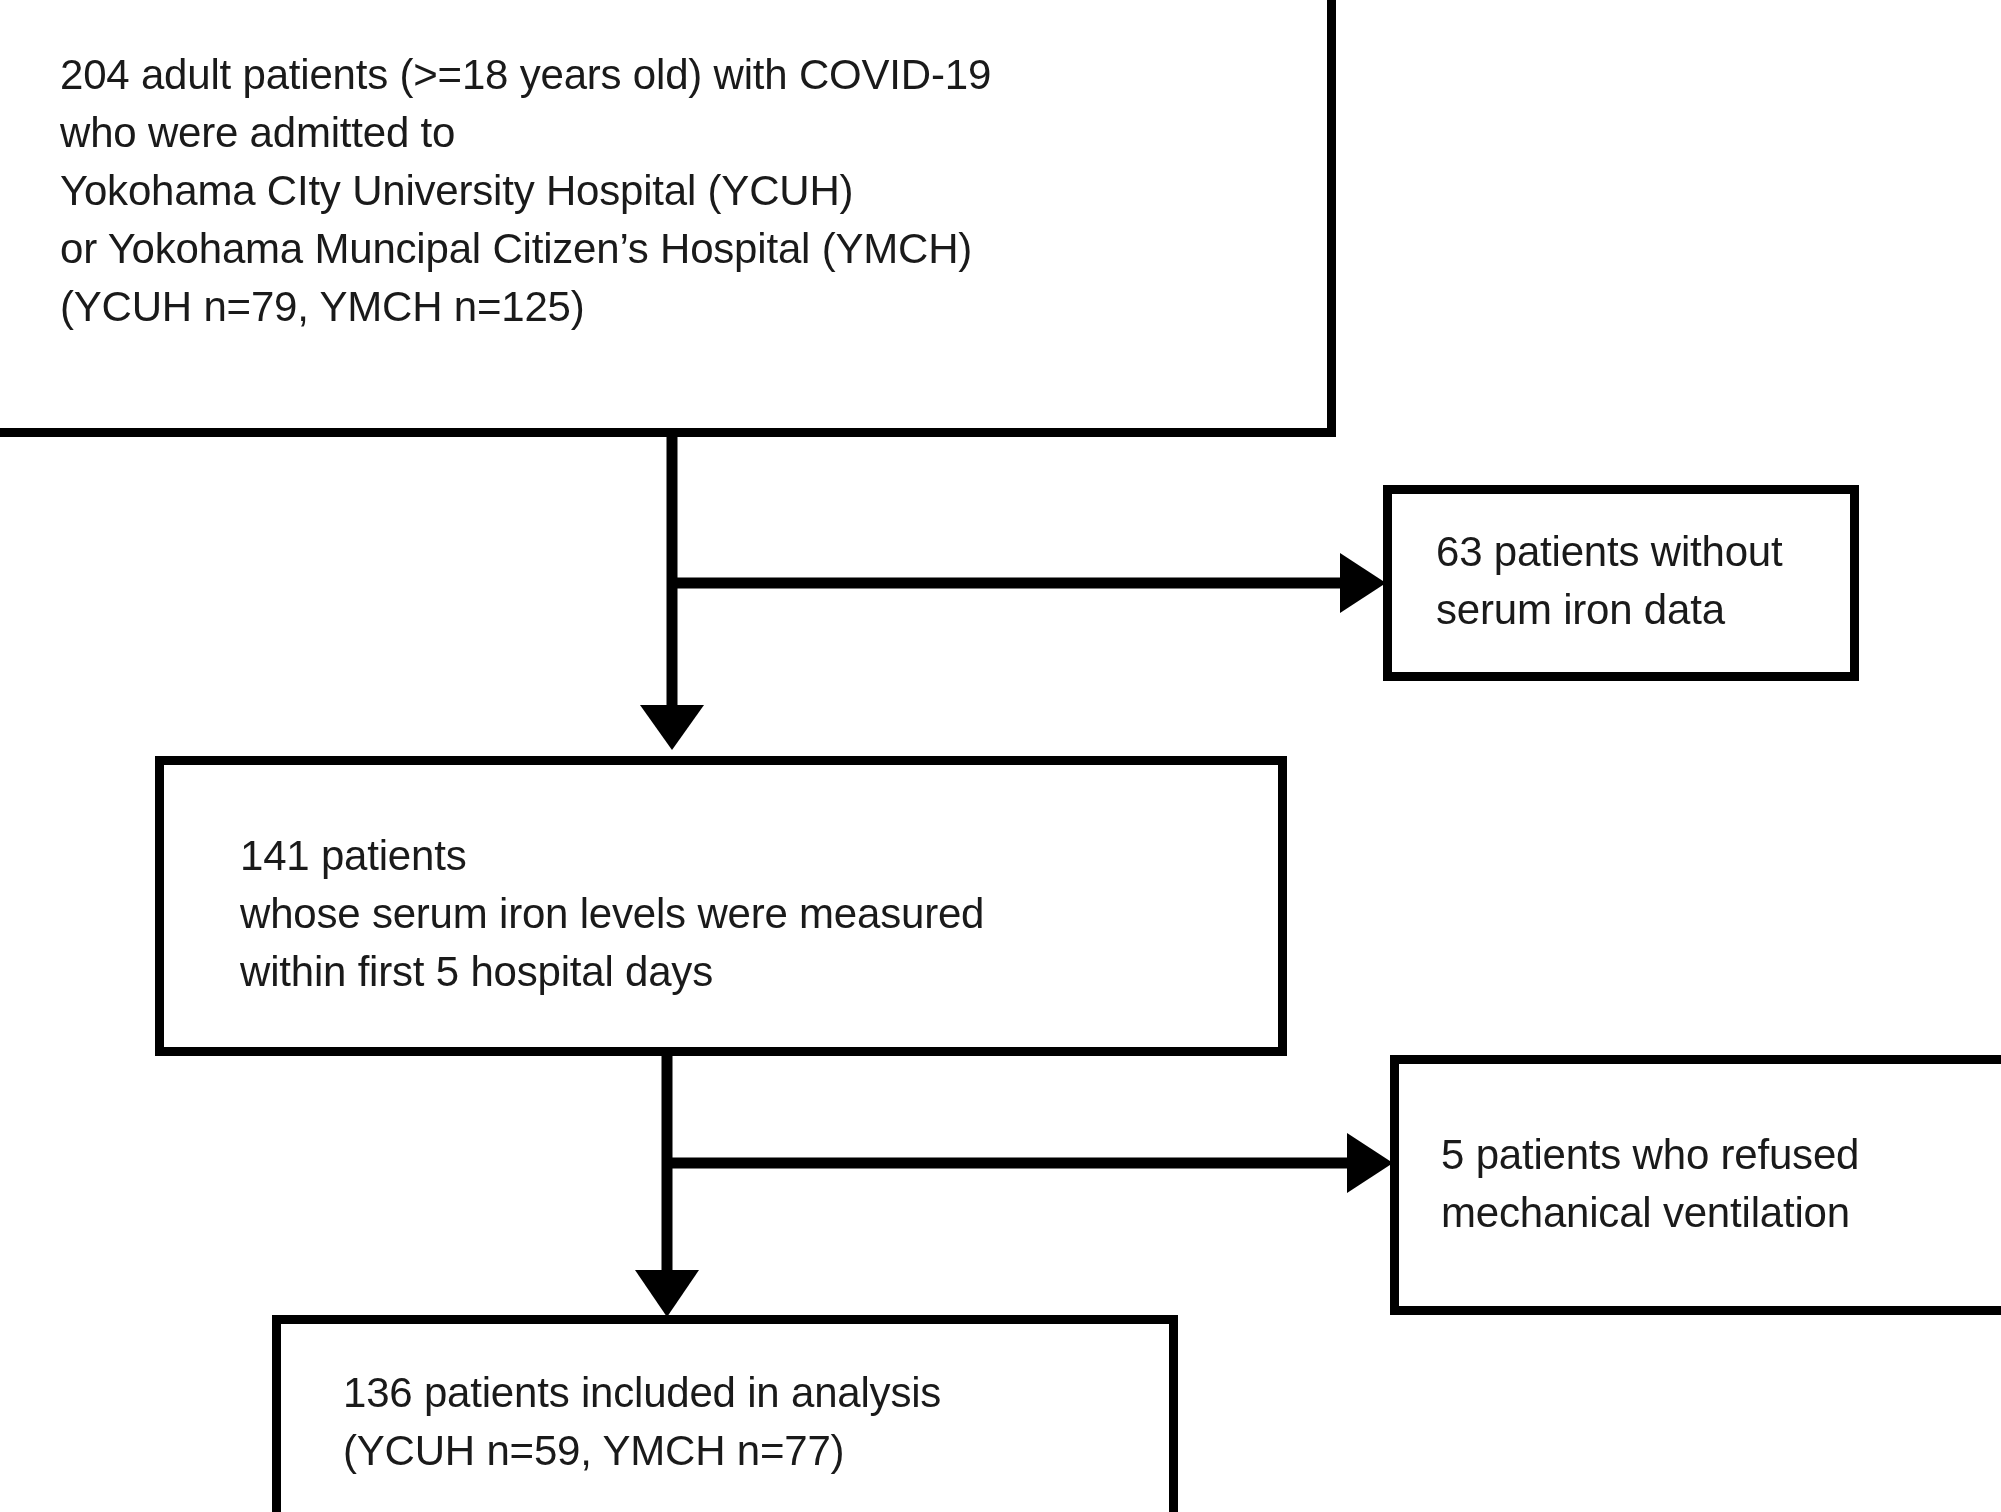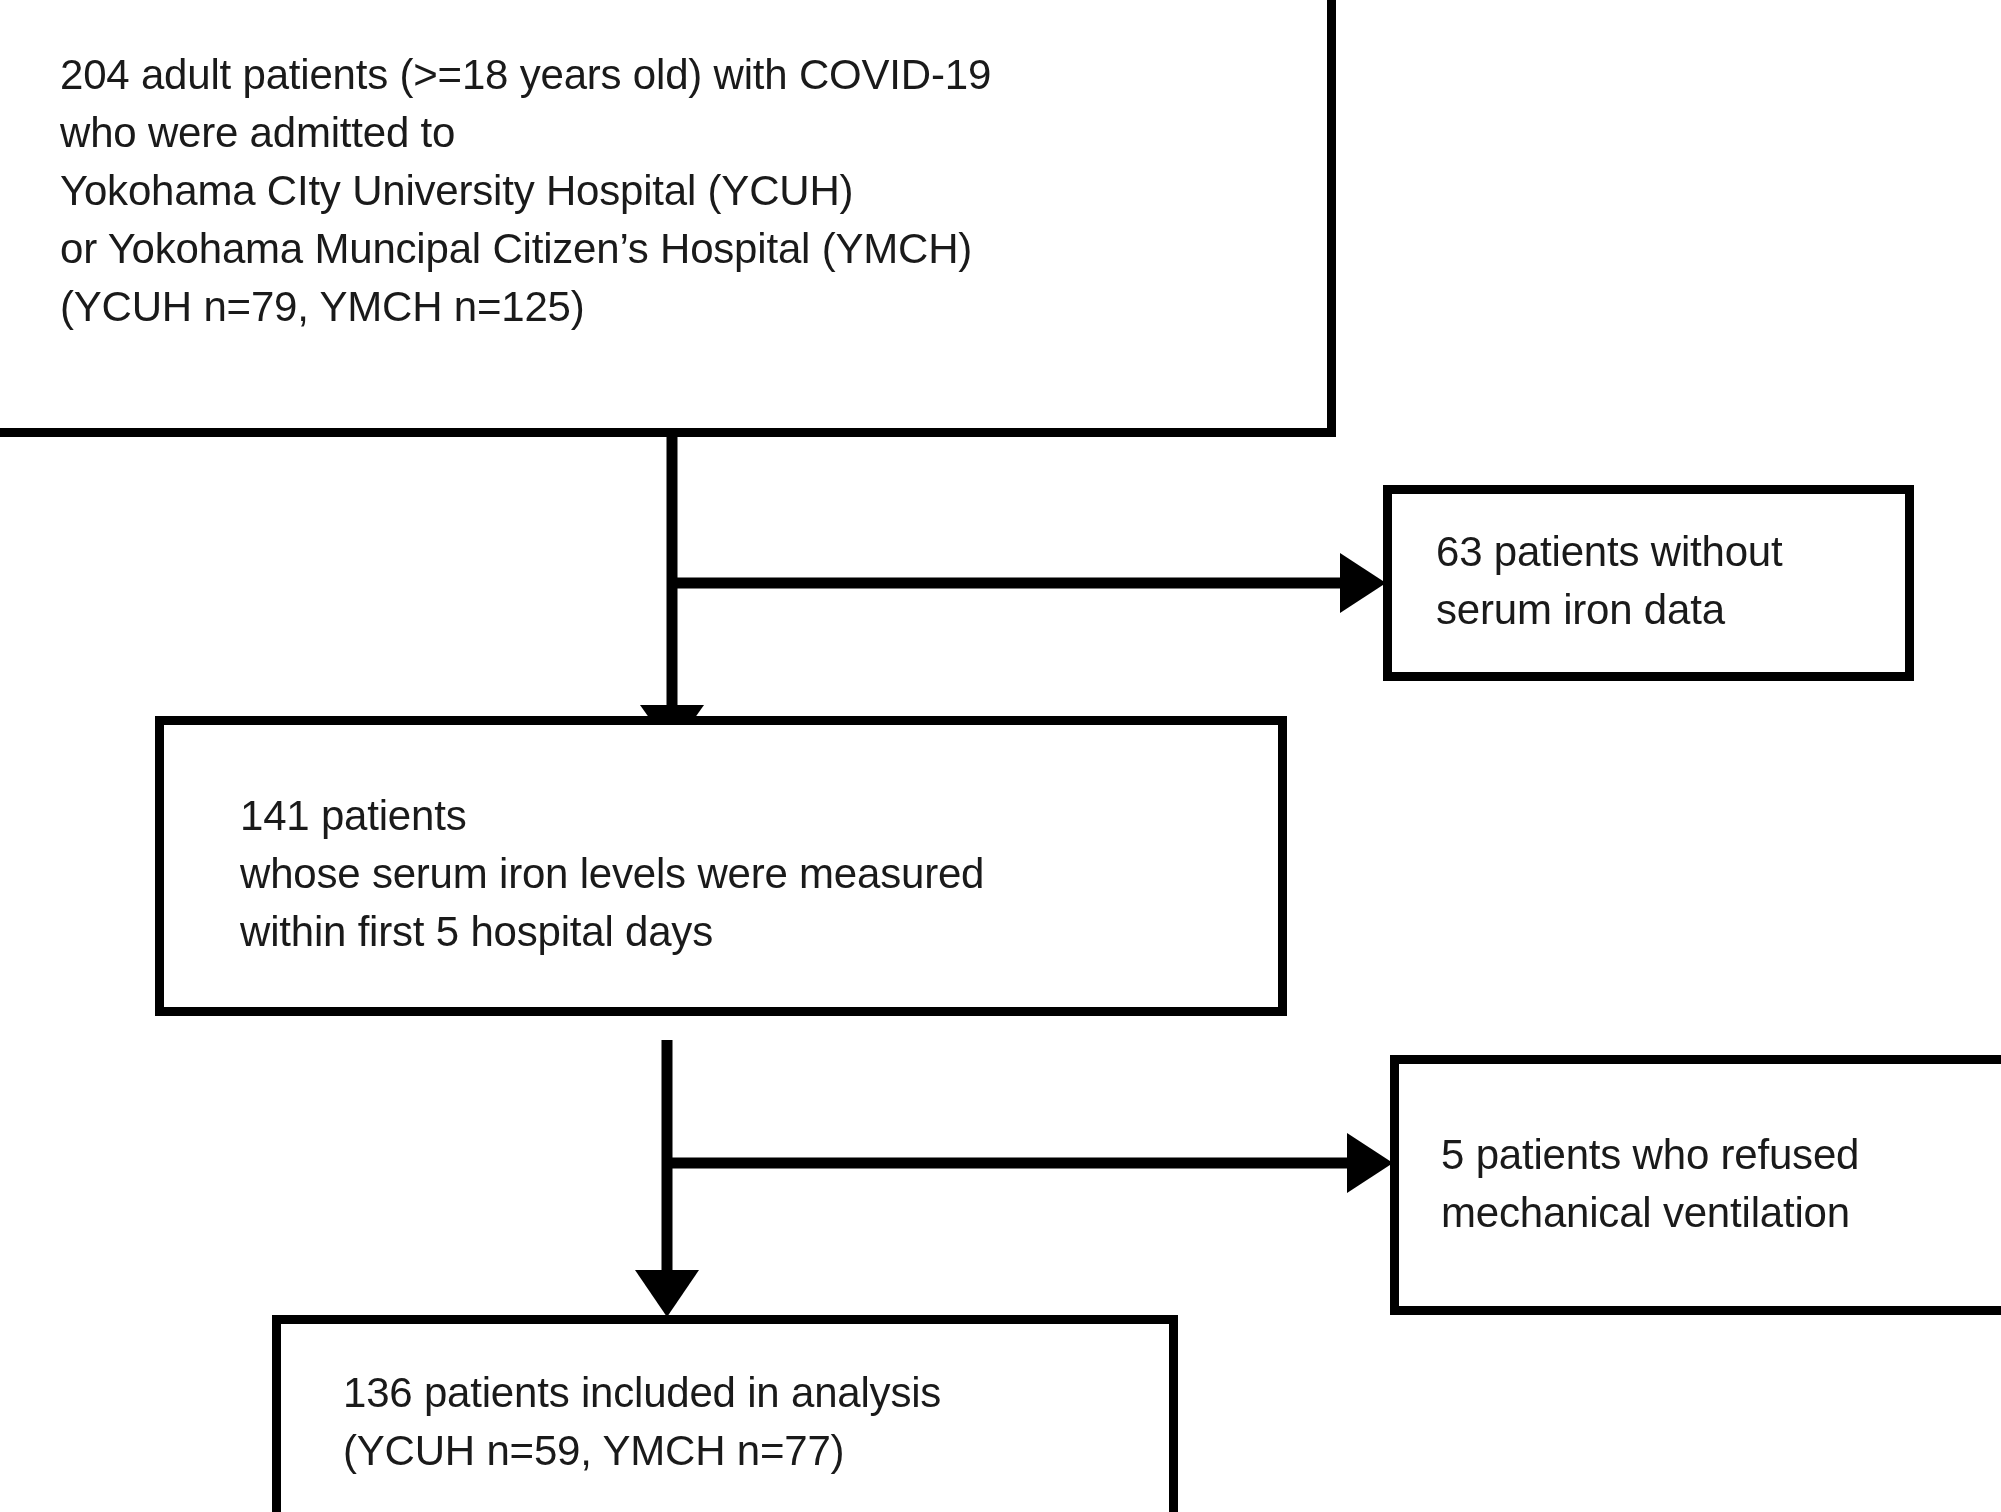--- a/index.html
+++ b/index.html
@@ -71,26 +71,26 @@
   </svg>
 
   <div class="node-box" style="left:-9px; top:-9px; width:1345px; height:446px;">
     <div class="node-text" style="left:60px; top:46px; width:1260px;">204 adult patients (&gt;=18 years old) with COVID-19
 who were admitted to
 Yokohama CIty University Hospital (YCUH)
 or Yokohama Muncipal Citizen’s Hospital (YMCH)
 (YCUH n=79, YMCH n=125)</div>
   </div>
 
-  <div class="node-box" style="left:1383px; top:485px; width:531px; height:196px;">
+  <div class="node-box" style="left:1383px; top:485px; width:476px; height:196px;">
     <div class="node-text" style="left:44px; top:29px; width:470px;">63 patients without
 serum iron data</div>
   </div>
 
-  <div class="node-box" style="left:155px; top:716px; width:1132px; height:300px;">
+  <div class="node-box" style="left:155px; top:756px; width:1132px; height:300px;">
     <div class="node-text" style="left:76px; top:62px; width:1040px;">141 patients
 whose serum iron levels were measured
 within first 5 hospital days</div>
   </div>
 
   <div class="node-box" style="left:1390px; top:1055px; width:620px; height:260px;">
     <div class="node-text" style="left:42px; top:62px; width:570px;">5 patients who refused
 mechanical ventilation</div>
   </div>
 

